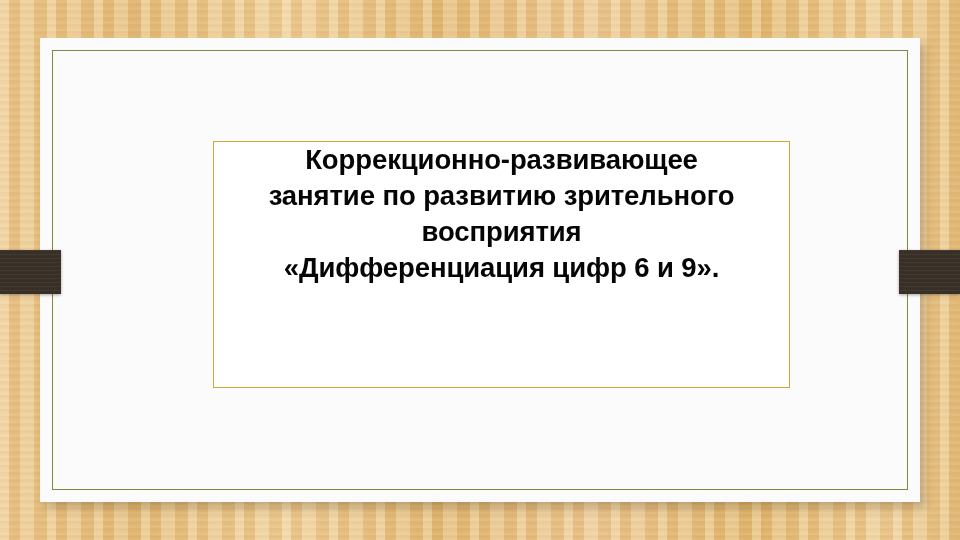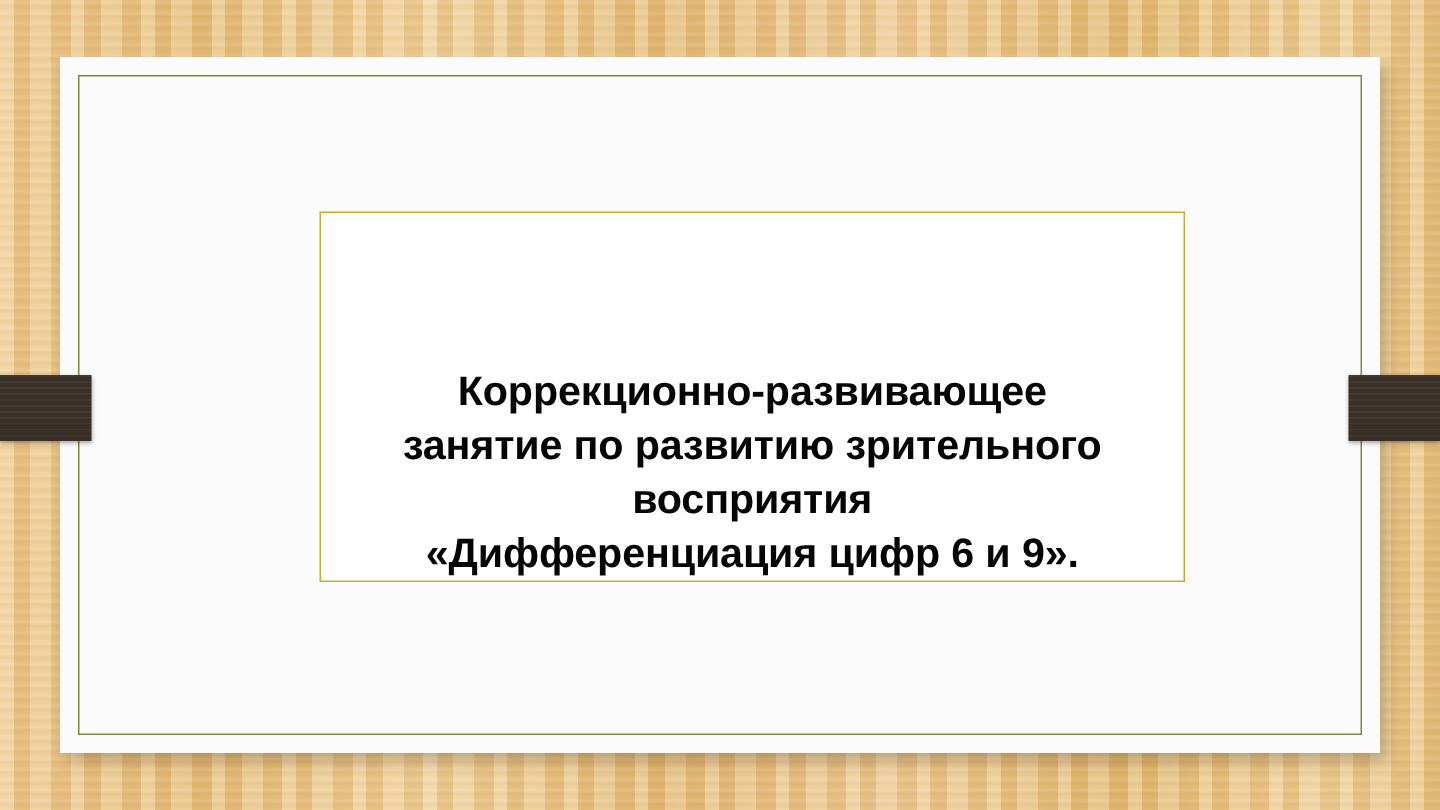--- a/index.html
+++ b/index.html
@@ -92,21 +92,21 @@
   .title-box {
     position: absolute;
     left: 213px;
     top: 141px;
     width: 577px;
     height: 247px;
     border: 1.6px solid #cfa830;
     background: #ffffff;
     box-sizing: border-box;
     display: flex;
-    align-items: flex-end;
+    align-items: flex-start;
     justify-content: center;
   }
   .title-text {
     width: 100%;
     text-align: center;
     color: #050505;
     font-family: "Liberation Sans", sans-serif;
     font-weight: bold;
     font-size: 27.5px;
     line-height: 36px;

